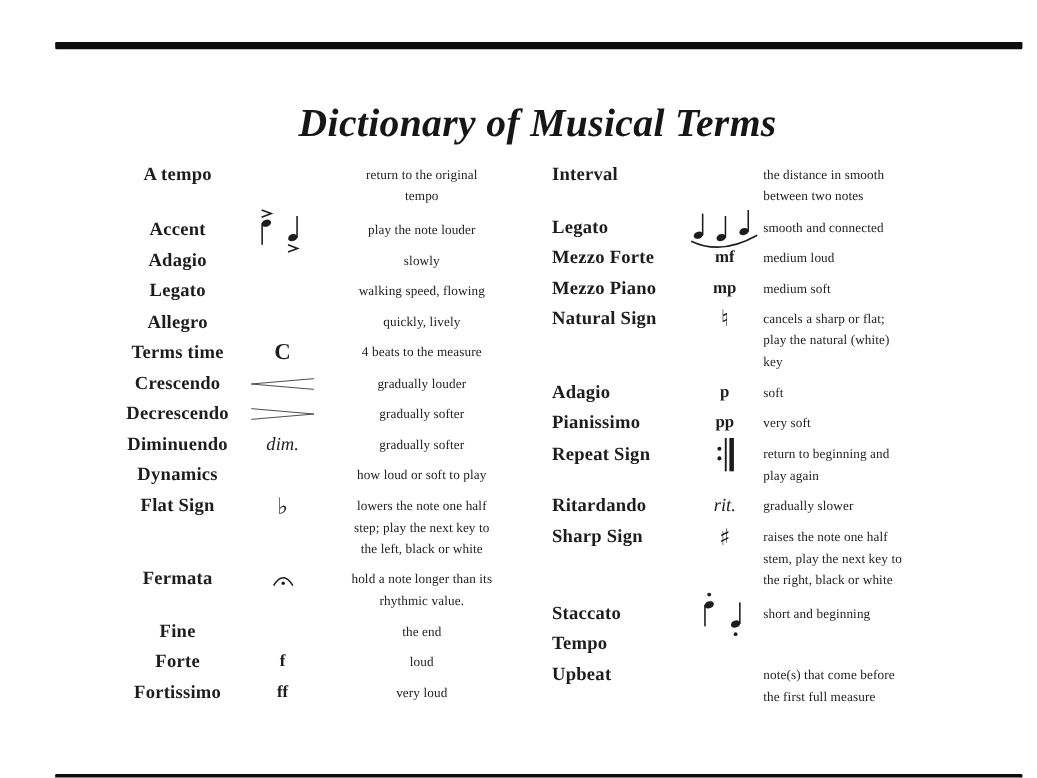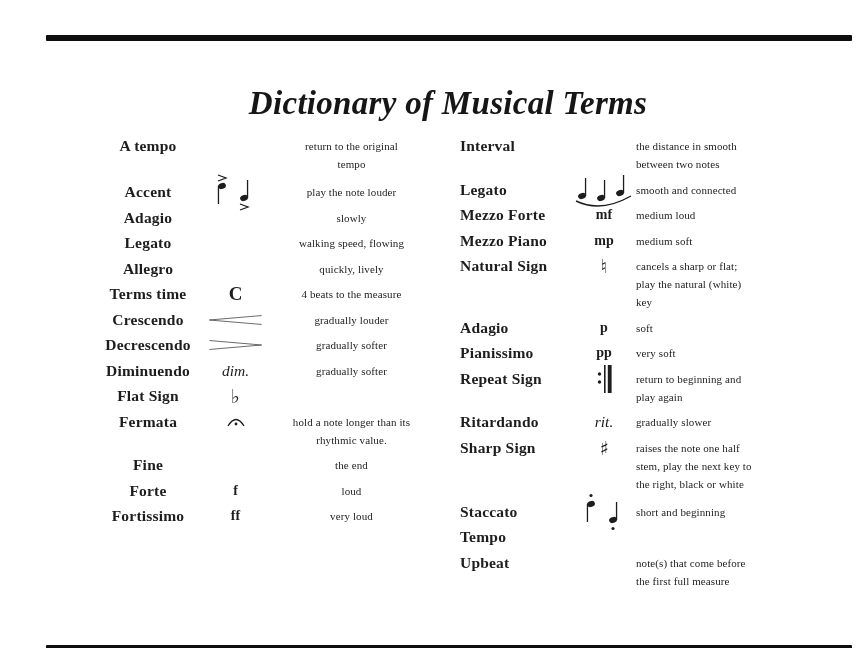--- a/index.html
+++ b/index.html
@@ -117,24 +117,32 @@
         <div class="def">gradually softer</div>
       </div>
       <div class="entry">
         <div class="term">Diminuendo</div>
         <div class="sym">
           <span class="sym-ital">dim.</span>
         </div>
         <div class="def">gradually softer</div>
       </div>
       <div class="entry">
+        <div class="term">Dynamics</div>
+        <div class="sym"></div>
+        <div class="def">how loud or soft to play</div>
+      </div>
+      <div class="entry">
         <div class="term">Flat Sign</div>
         <div class="sym">
           <span class="sym-glyph">♭</span>
         </div>
+        <div class="def">lowers the note one half
+step; play the next key to
+the left, black or white</div>
       </div>
       <div class="entry">
         <div class="term">Fermata</div>
         <div class="sym">
           <svg width="20" height="13" viewBox="0 0 20 13">
             <path d="M2 11 Q10 -2 18 11" fill="none" stroke="#1d1d1d" stroke-width="1.3"></path>
             <circle cx="10" cy="9" r="1.4" fill="#1d1d1d"></circle>
           </svg>
         </div>
         <div class="def">hold a note longer than its

